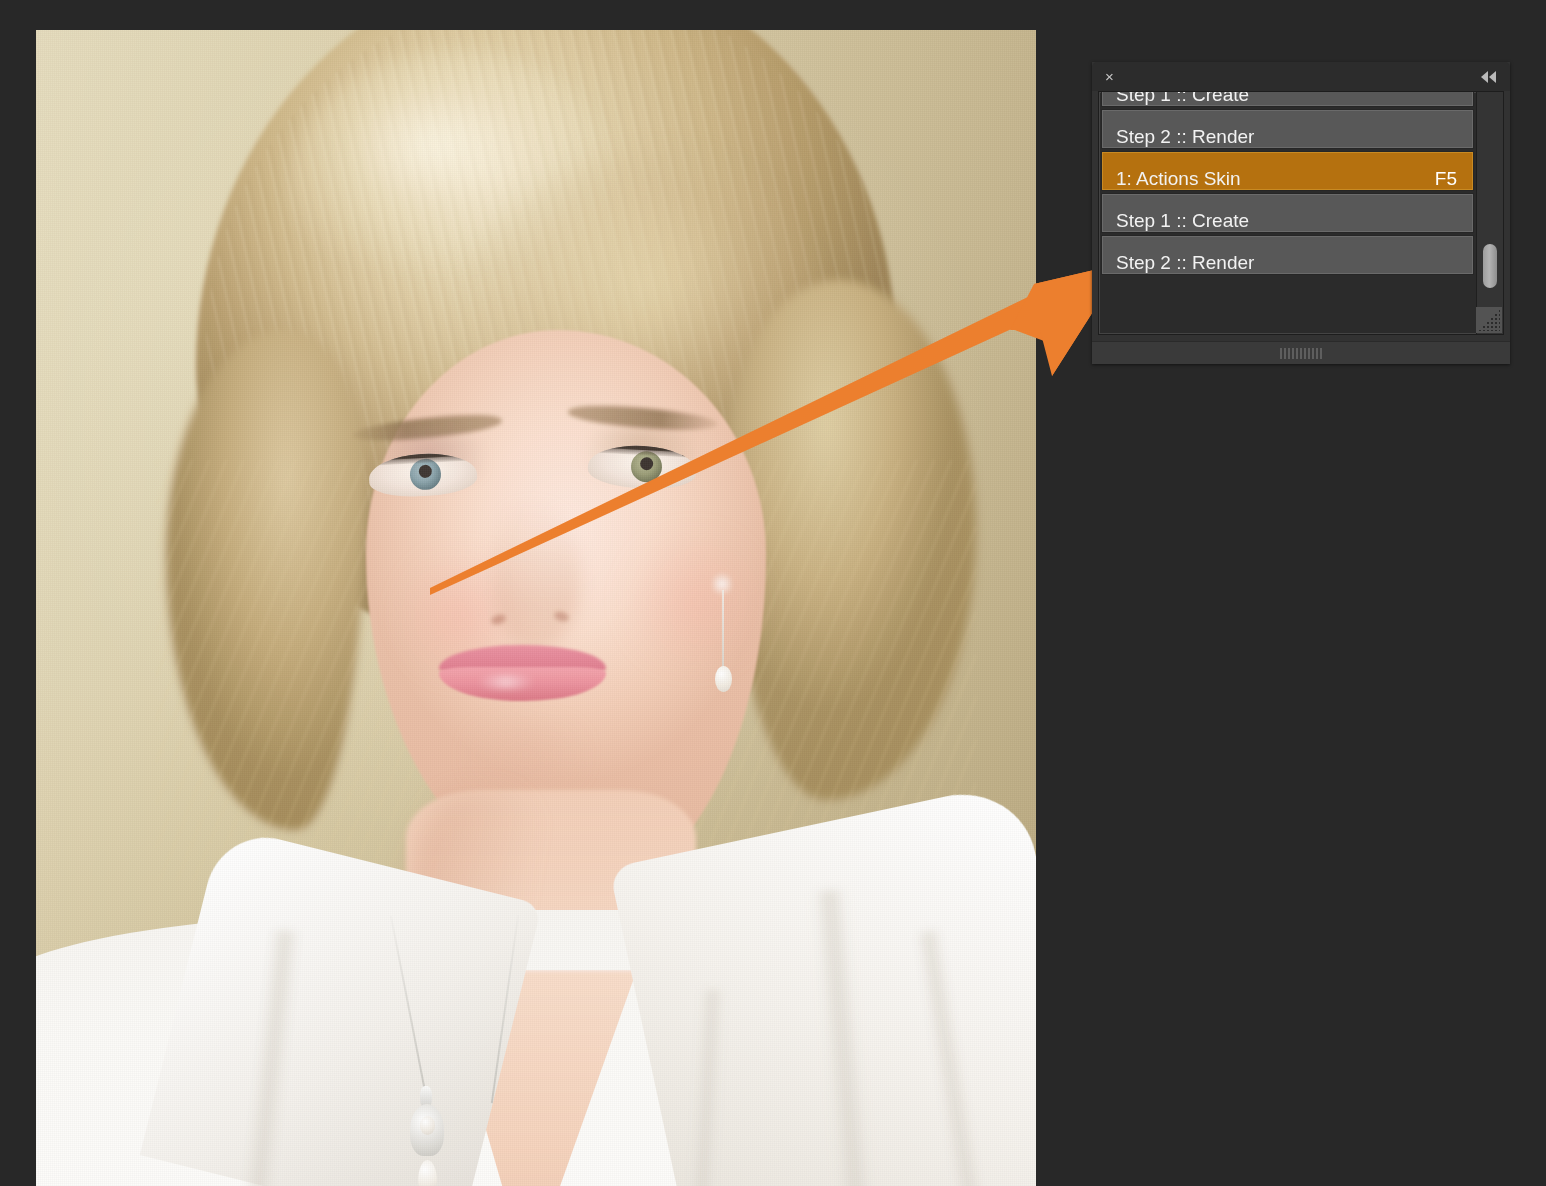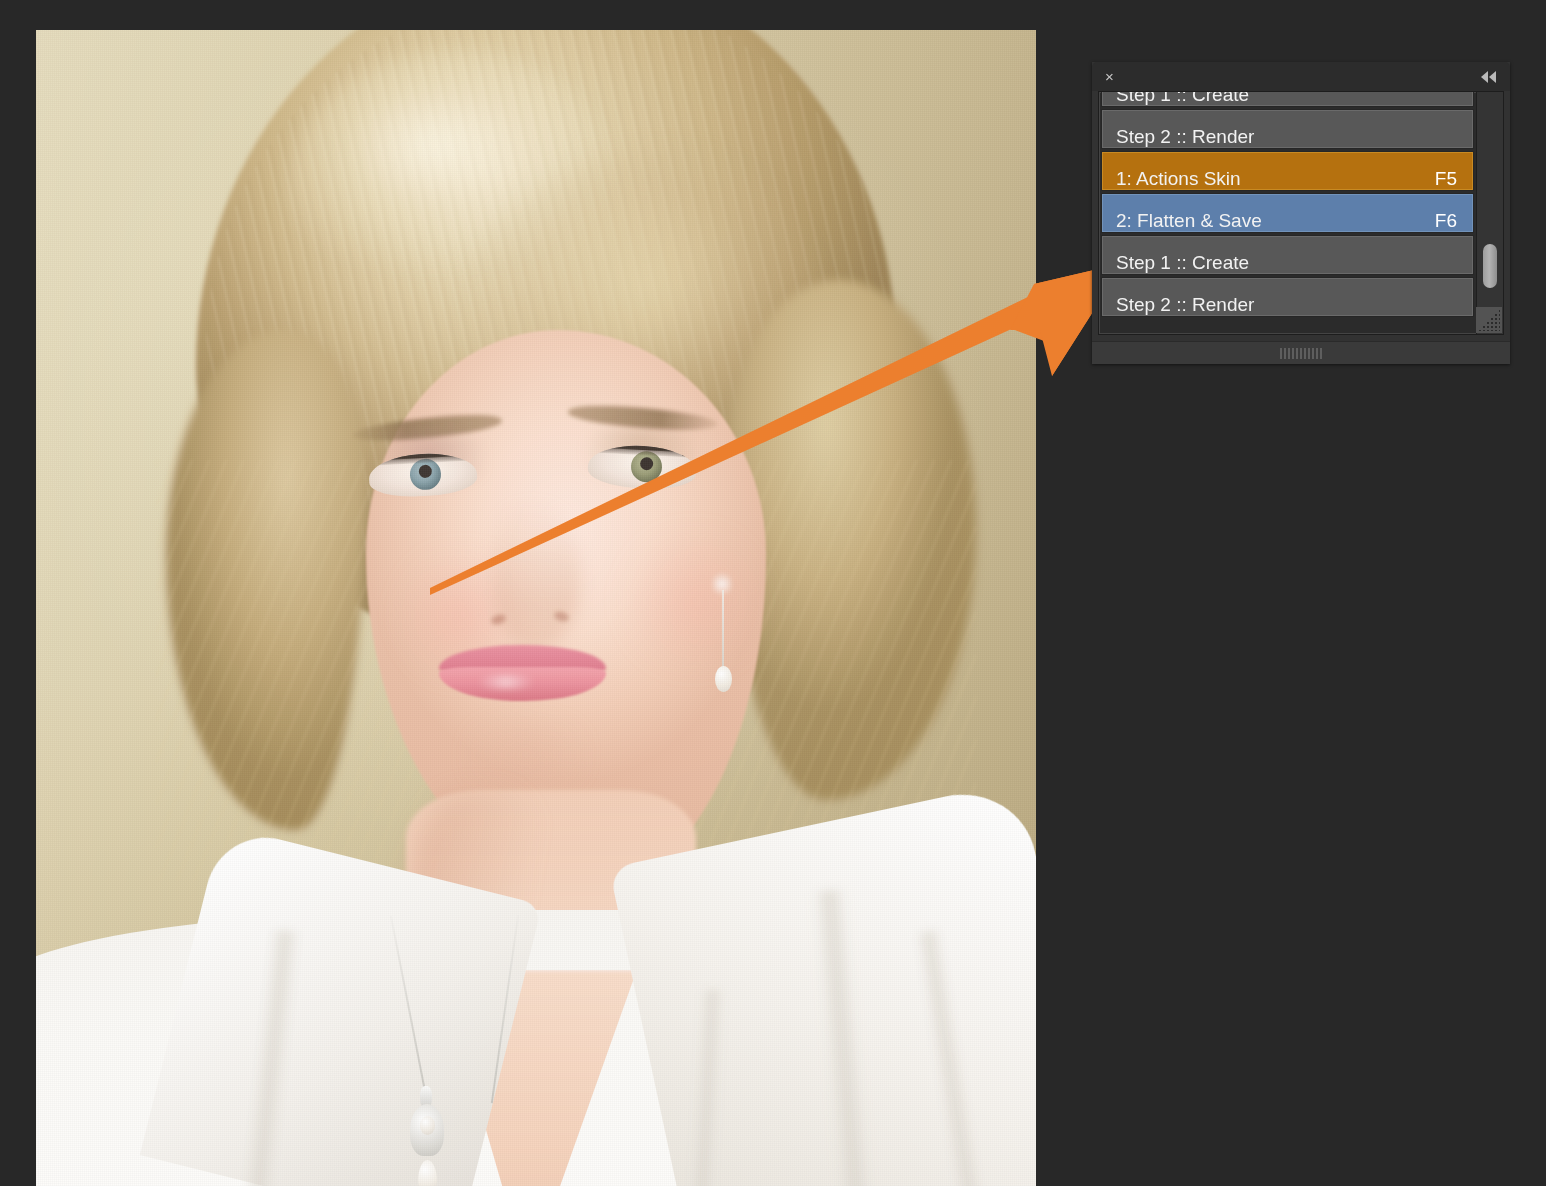--- a/index.html
+++ b/index.html
@@ -626,24 +626,20 @@
             <div class="action-row">
               <span class="row-label">Step 2 :: Render</span>
               <span class="row-shortcut"></span>
             </div>
 
             <div class="action-row orange">
               <span class="row-label">1: Actions Skin</span>
               <span class="row-shortcut">F5</span>
             </div>
 
-            <div class="action-row blue">
-              <span class="row-label">2: Flatten &amp; Save</span>
-              <span class="row-shortcut">F6</span>
-            </div>
 
             <div class="action-row">
               <span class="row-label">Step 1 :: Create</span>
               <span class="row-shortcut"></span>
             </div>
 
             <div class="action-row">
               <span class="row-label">Step 2 :: Render</span>
               <span class="row-shortcut"></span>
             </div>

